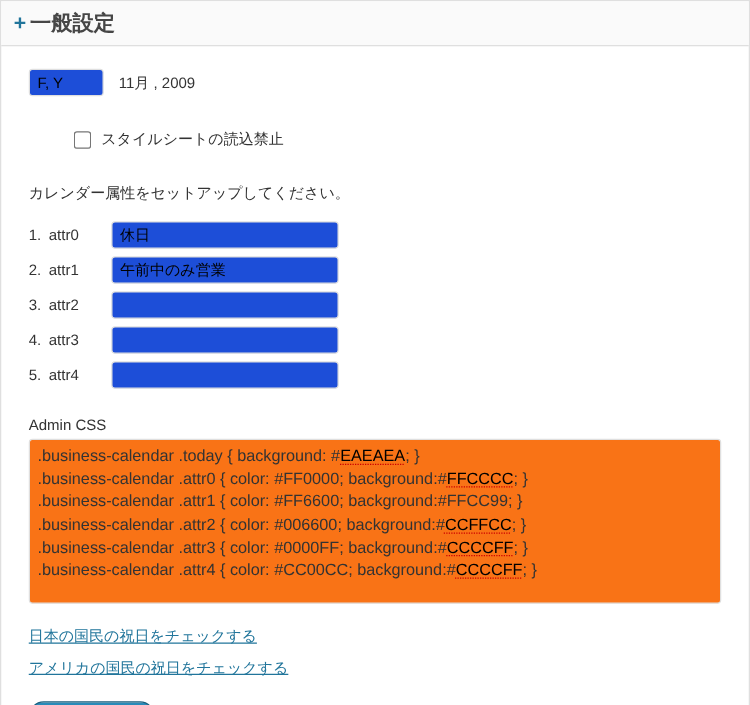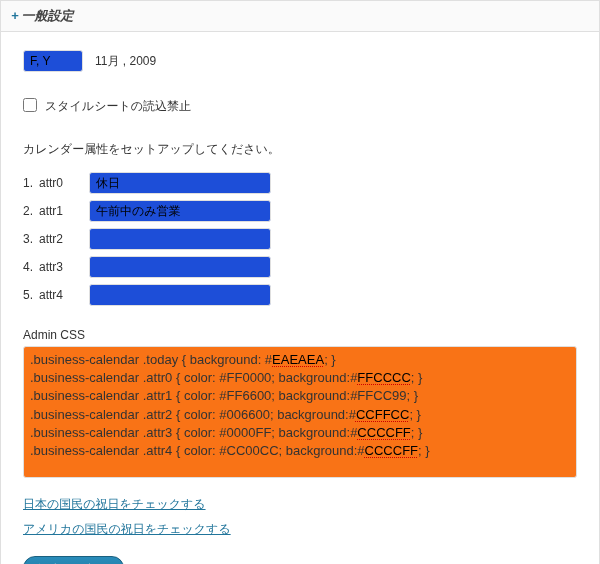--- a/index.html
+++ b/index.html
@@ -9,26 +9,25 @@
       color: #333;
       background: #fff;
       width: 600px;
     }
     .panel {
       border: 1px solid #dfdfdf;
       margin: 0;
     }
     .panel-header {
       padding: 6px 10px;
-      font-size: 13px;
+      font-size: 17px;
       font-weight: bold;
       color: #464646;
       border-bottom: 1px solid #dfdfdf;
       background: #fafafa;
-      font-style: italic;
     }
     .panel-header .plus {
       color: #21759b;
       font-weight: bold;
       margin-right: 3px;
     }
     .panel-body {
       padding: 18px 22px 22px 22px;
     }
     .row {
@@ -47,22 +46,23 @@
       border-radius: 3px;
       padding: 2px 6px;
       font-size: 12px;
       font-family: inherit;
       height: 22px;
       background: #1d4ed8;
     }
     .date-input { width: 60px; margin-right: 12px; }
     .checkbox-row {
       display: flex;
-      align-items: flex-start;
+      align-items: center;
       margin-bottom: 26px;
+      margin-left: 36px;
     }
     .checkbox-row input[type="checkbox"] {
       margin-right: 8px;
       width: 14px;
       height: 14px;
     }
     .instruction {
       margin-bottom: 14px;
     }
     .attr-row {

